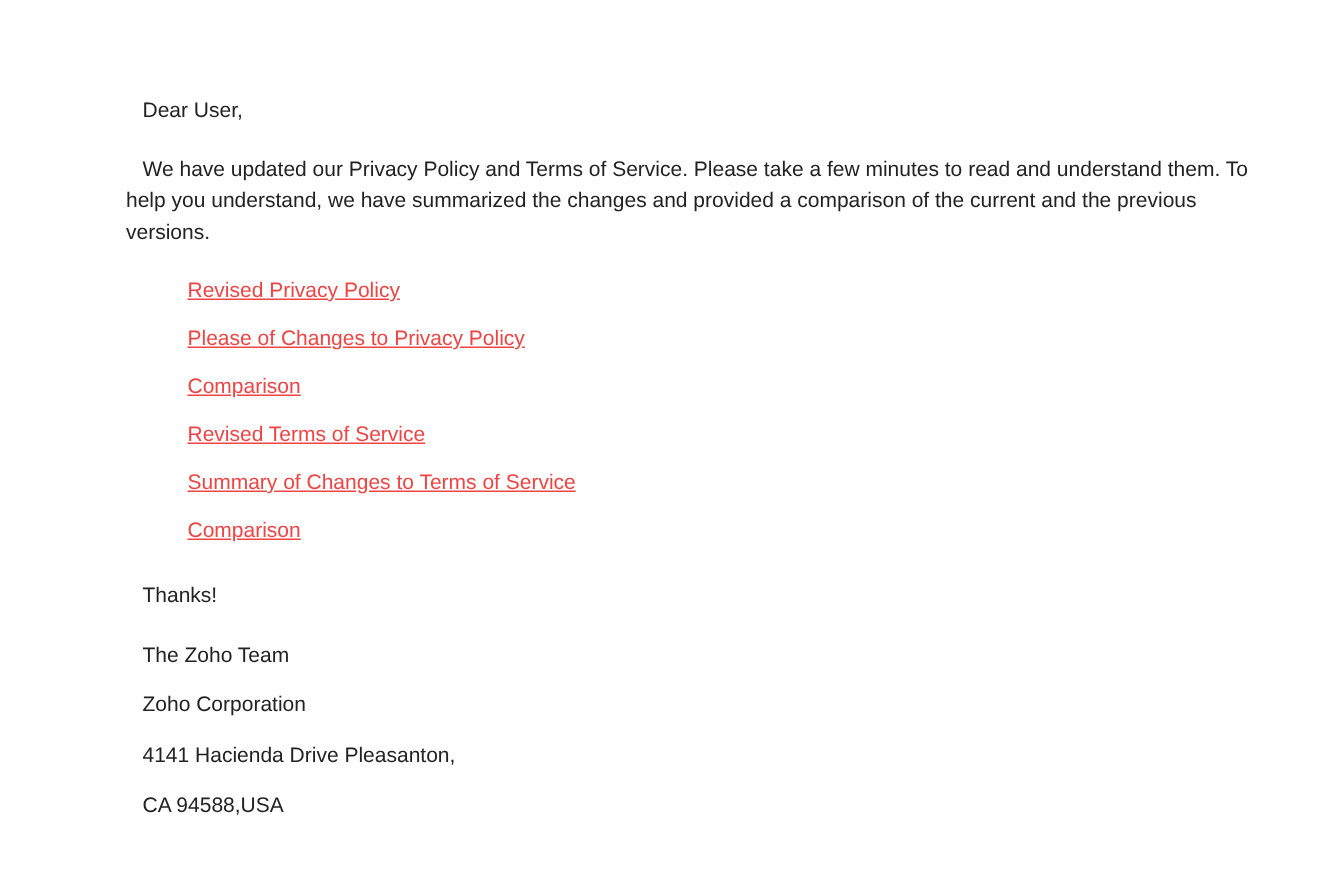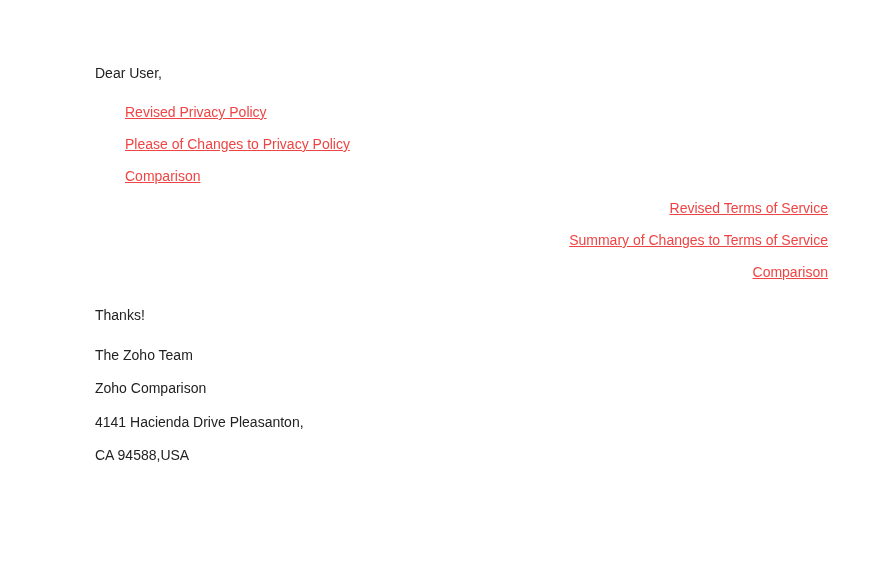--- a/index.html
+++ b/index.html
@@ -27,21 +27,20 @@
       margin-bottom: 18px;
     }
 
     .link-group {
       margin-left: 30px;
       margin-bottom: 8px;
     }
 
     .link-group + .link-group {
       margin-top: 10px;
-      text-align: right;
     }
 
     .link-item {
       display: block;
       color: #ef4444;
       text-decoration: underline;
       cursor: pointer;
       margin-bottom: 2px;
       font-size: 14px;
     }
@@ -57,20 +56,23 @@
   </style>
 </head>
 <body>
 
 <div class="email-body">
 
   <div class="paragraph">
     <span>Dear User,</span>
   </div>
 
+  <div class="paragraph">
+    <span>We have updated our Privacy Policy and Terms of Service. Please take a few minutes to read and understand them. To help you understand, we have summarized the changes and provided a comparison of the current and the previous versions.</span>
+  </div>
 
 
   <div class="links-section">
     <div class="link-group">
       <a class="link-item" href="#">Revised Privacy Policy</a>
       <a class="link-item" href="#">Please of Changes to Privacy Policy</a>
       <a class="link-item" href="#">Comparison</a>
     </div>
 
     <div class="link-group">
@@ -79,18 +81,18 @@
       <a class="link-item" href="#">Comparison</a>
     </div>
   </div>
 
   <div class="paragraph">
     <span>Thanks!</span>
   </div>
 
   <div class="signature">
     <div>The Zoho Team</div>
-    <div>Zoho Comparison</div>
+    <div>Zoho Corporation</div>
     <div>4141 Hacienda Drive Pleasanton,</div>
     <div>CA 94588,USA</div>
   </div>
 
 </div>
 
 </body></html>

